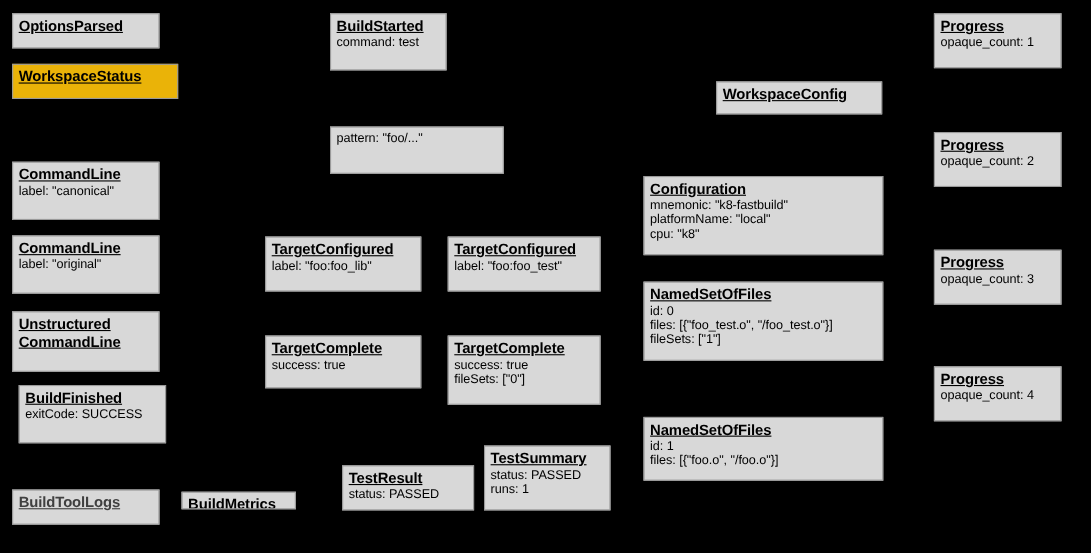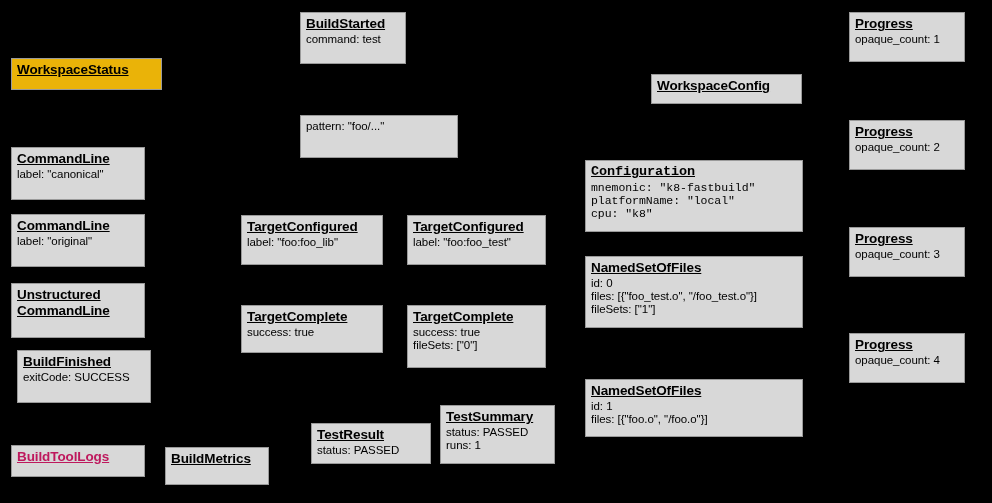--- a/index.html
+++ b/index.html
@@ -49,20 +49,24 @@
     font-weight: normal;
     text-decoration: none;
     white-space: pre;
     letter-spacing: -0.05px;
   }
 </style>
 </head>
 <body>
 
 <div id="canvas" style="background: rgb(0, 0, 0);">
+    <div class="node" style="left: 11px; top: 12px; width: 134px; height: 32px; background: rgb(216, 216, 216); border-color: rgb(154, 154, 154); color: rgb(0, 0, 0);">
+      <span class="node-title">OptionsParsed</span>
+      <span class="node-fields"></span>
+    </div>
     <div class="node" style="left: 11px; top: 58px; width: 151px; height: 32px; background: #eab308; border-color: rgb(154, 154, 154); color: rgb(0, 0, 0);">
       <span class="node-title">WorkspaceStatus</span>
       <span class="node-fields"></span>
     </div>
     <div class="node" style="left: 11px; top: 147px; width: 134px; height: 53px; background: rgb(216, 216, 216); border-color: rgb(154, 154, 154); color: rgb(0, 0, 0);">
       <span class="node-title">CommandLine</span>
       <span class="node-fields">
         <span class="node-field">label: "canonical"</span>
       </span>
     </div>
@@ -76,25 +80,25 @@
       <span class="node-title">Unstructured
 CommandLine</span>
       <span class="node-fields"></span>
     </div>
     <div class="node" style="left: 17px; top: 350px; width: 134px; height: 53px; background: rgb(216, 216, 216); border-color: rgb(154, 154, 154); color: rgb(0, 0, 0);">
       <span class="node-title">BuildFinished</span>
       <span class="node-fields">
         <span class="node-field">exitCode: SUCCESS</span>
       </span>
     </div>
-    <div class="node" style="left: 11px; top: 445px; width: 134px; height: 32px; background: rgb(216, 216, 216); border-color: rgb(154, 154, 154); color: #be185d;">
+    <div class="node" style="left: 11px; top: 445px; width: 134px; height: 32px; background: rgb(216, 216, 216); border-color: rgb(154, 154, 154); color: #404040;">
       <span class="node-title">BuildToolLogs</span>
       <span class="node-fields"></span>
     </div>
-    <div class="node" style="left: 165px; top: 447px; width: 104px; height: 38px; background: rgb(216, 216, 216); border-color: rgb(154, 154, 154); color: rgb(0, 0, 0);">
+    <div class="node" style="left: 165px; top: 447px; width: 104px; height: 16px; background: rgb(216, 216, 216); border-color: rgb(154, 154, 154); color: rgb(0, 0, 0);">
       <span class="node-title">BuildMetrics</span>
       <span class="node-fields"></span>
     </div>
     <div class="node" style="left: 300px; top: 12px; width: 106px; height: 52px; background: rgb(216, 216, 216); border-color: rgb(154, 154, 154); color: rgb(0, 0, 0);">
       <span class="node-title">BuildStarted</span>
       <span class="node-fields">
         <span class="node-field">command: test</span>
       </span>
     </div>
     <div class="node" style="left: 300px; top: 115px; width: 158px; height: 43px; background: rgb(216, 216, 216); border-color: rgb(154, 154, 154); color: rgb(0, 0, 0);">
@@ -137,21 +141,21 @@
       <span class="node-title">TestSummary</span>
       <span class="node-fields">
         <span class="node-field">status: PASSED</span>
         <span class="node-field">runs: 1</span>
       </span>
     </div>
     <div class="node" style="left: 651px; top: 74px; width: 151px; height: 30px; background: rgb(216, 216, 216); border-color: rgb(154, 154, 154); color: rgb(0, 0, 0);">
       <span class="node-title">WorkspaceConfig</span>
       <span class="node-fields"></span>
     </div>
-    <div class="node" style="left: 585px; top: 160px; width: 218px; height: 72px; background: rgb(216, 216, 216); border-color: rgb(154, 154, 154); color: rgb(0, 0, 0); font-family: Liberation Mono, monospace;">
+    <div class="node" style="left: 585px; top: 160px; width: 218px; height: 72px; background: rgb(216, 216, 216); border-color: rgb(154, 154, 154); color: rgb(0, 0, 0);">
       <span class="node-title">Configuration</span>
       <span class="node-fields">
         <span class="node-field">mnemonic: "k8-fastbuild"</span>
         <span class="node-field">platformName: "local"</span>
         <span class="node-field">cpu: "k8"</span>
       </span>
     </div>
     <div class="node" style="left: 585px; top: 256px; width: 218px; height: 72px; background: rgb(216, 216, 216); border-color: rgb(154, 154, 154); color: rgb(0, 0, 0);">
       <span class="node-title">NamedSetOfFiles</span>
       <span class="node-fields">

